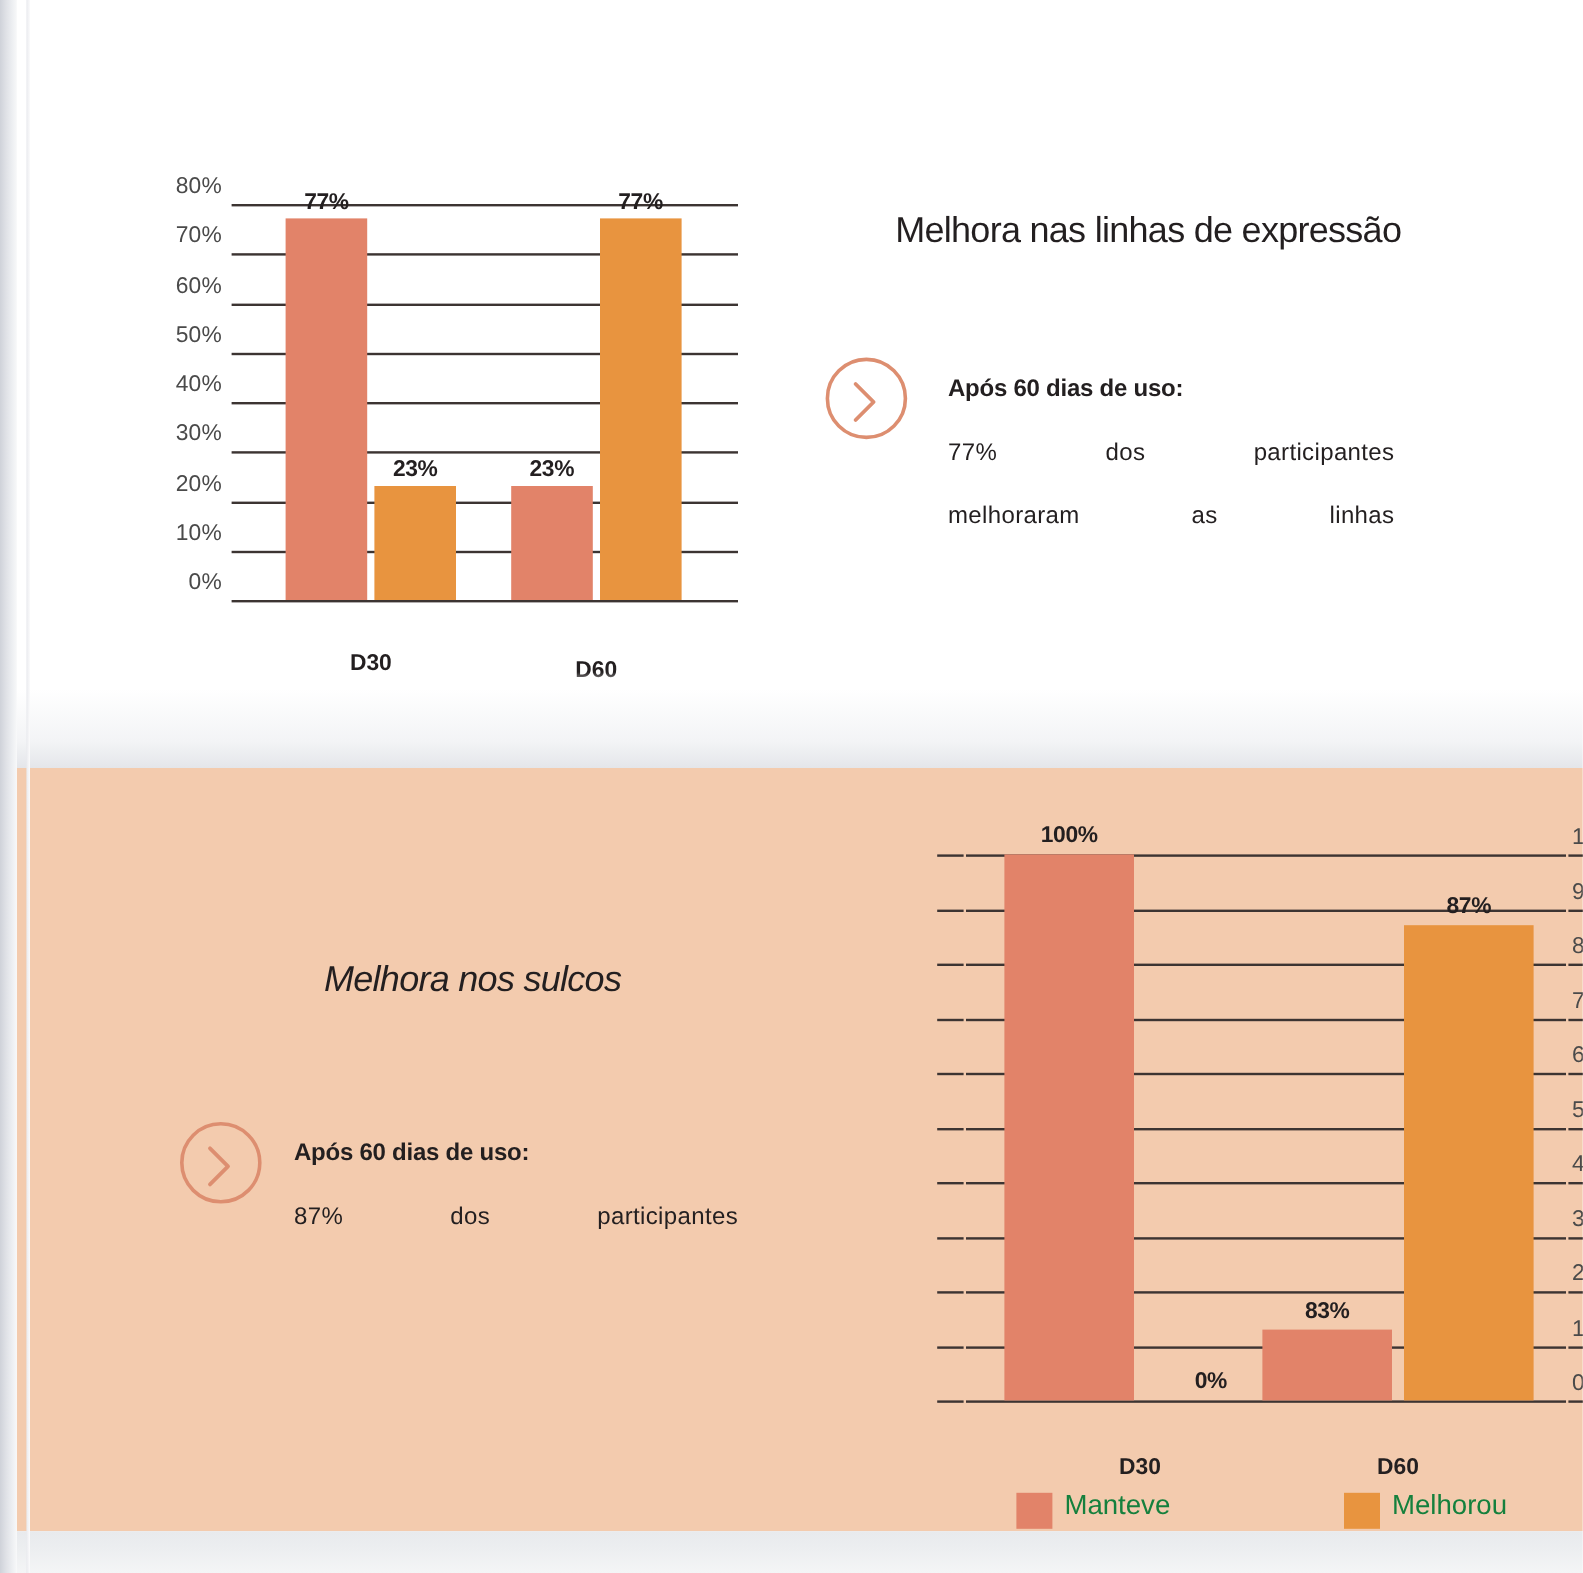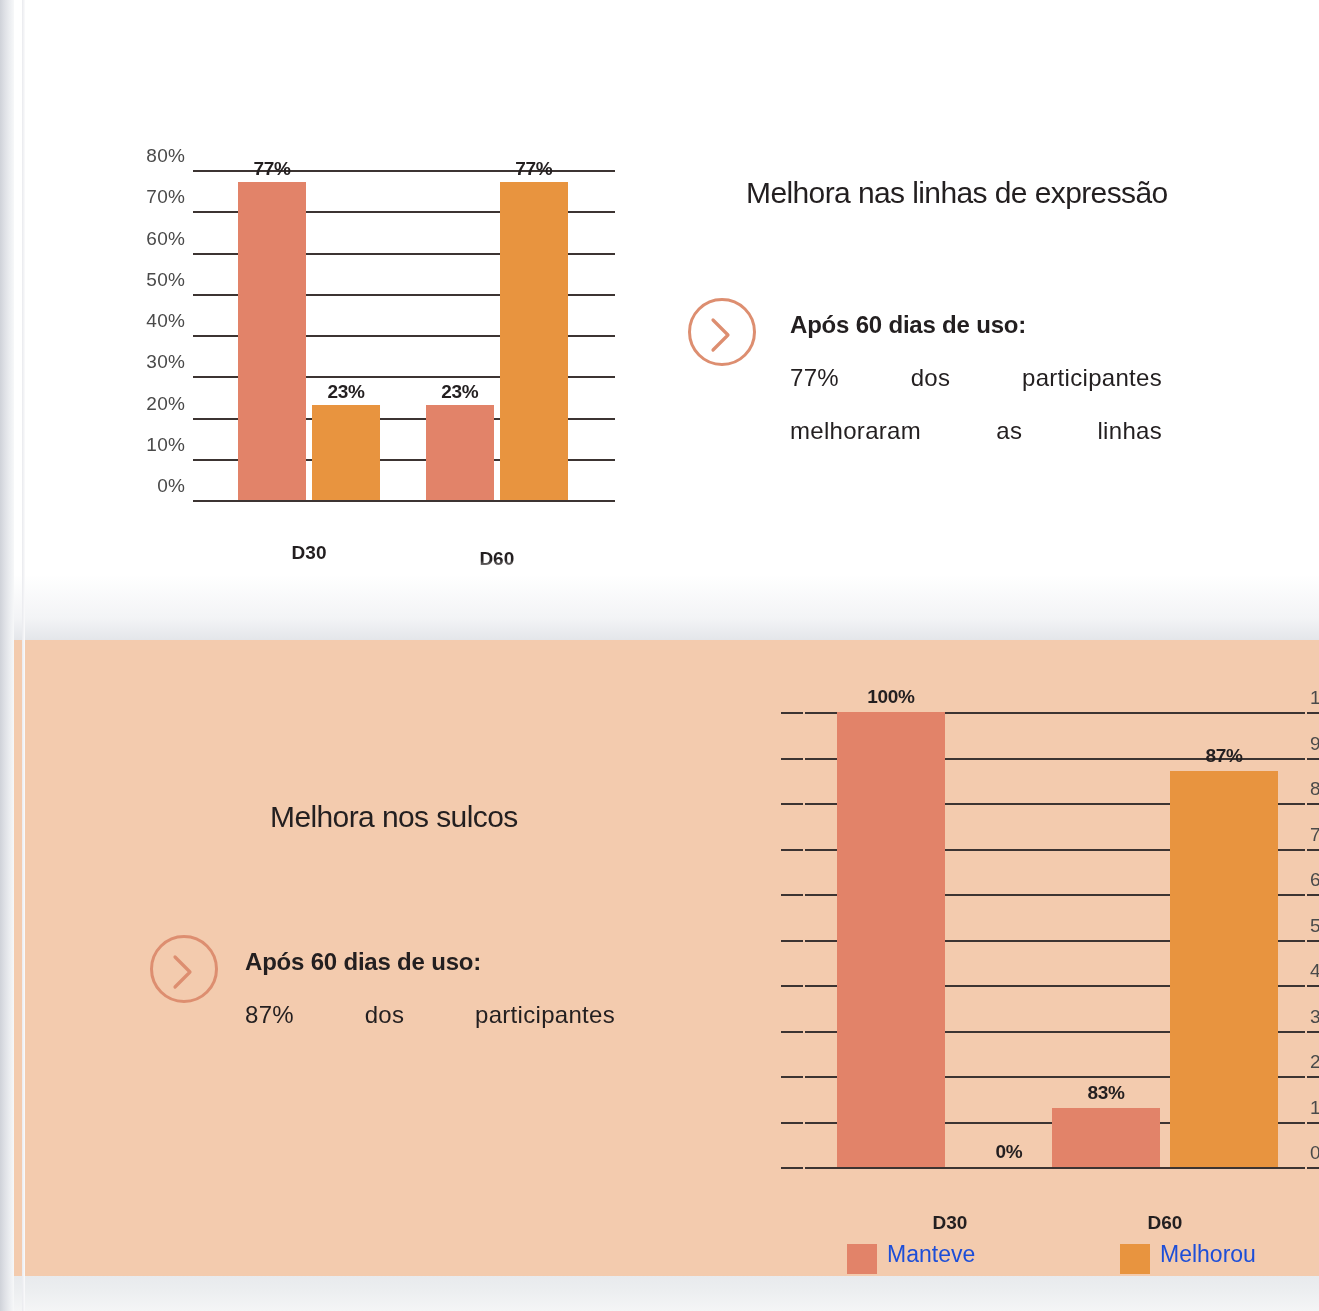--- a/index.html
+++ b/index.html
@@ -103,21 +103,21 @@
     font-weight: bold;
     color: #231f20;
     white-space: nowrap;
     text-align: center;
     letter-spacing: 0px;
   }
   .legend-swatch { position: absolute; }
   .legend-text {
     position: absolute;
     font-size: 23px;
-    color: #1d4ed8;
+    color: #15803d;
     white-space: nowrap;
   }
 
   
   #chart-top { left: 140px; top: 150px; width: 500px; height: 430px; }
   #chart-top .plotarea {
     position: absolute;
     left: 53px; top: 20px;
     width: 422px; height: 330px;
   }
@@ -141,39 +141,39 @@
   }
   .chev-circle {
     position: absolute;
     width: 68px; height: 68px;
     border: 3px solid #dd8e70;
     border-radius: 50%;
   }
   .chev-circle svg { position: absolute; left: 18px; top: 16px; }
   .callout-body {
     position: absolute;
-    font-size: 24px;
+    font-size: 20px;
     color: #231f20;
     line-height: 53px;
   }
   .callout-line1 { font-weight: bold; white-space: nowrap; letter-spacing: -0.2px; }
   .callout-rest {
     text-align: justify;
     text-align-last: justify;
     font-weight: normal;
     letter-spacing: 0.3px;
   }
 
   #panel-top { left: 746px; top: 160px; width: 480px; height: 360px; margin-top: 16px; }
   #panel-top .panel-title { position: absolute; left: 0; top: 0; }
   #panel-top .chev-circle { left: -58px; top: 122px; }
   #panel-top .callout-body { left: 44px; top: 122px; width: 372px; }
 
   #panel-bottom { left: 160px; top: 800px; width: 470px; height: 320px; }
-  #panel-bottom .panel-title { position: absolute; left: 110px; top: 0; }
+  #panel-bottom .panel-title { position: absolute; left: 110px; top: 0; font-style: italic; }
   #panel-bottom .chev-circle { left: -10px; top: 135px; }
   #panel-bottom .callout-body { left: 85px; top: 135px; width: 370px; }
 </style>
 </head>
 <body>
 
 <div class="page">
 
   <div class="doc-edge"></div>
   <div class="doc-edge-line"></div>

